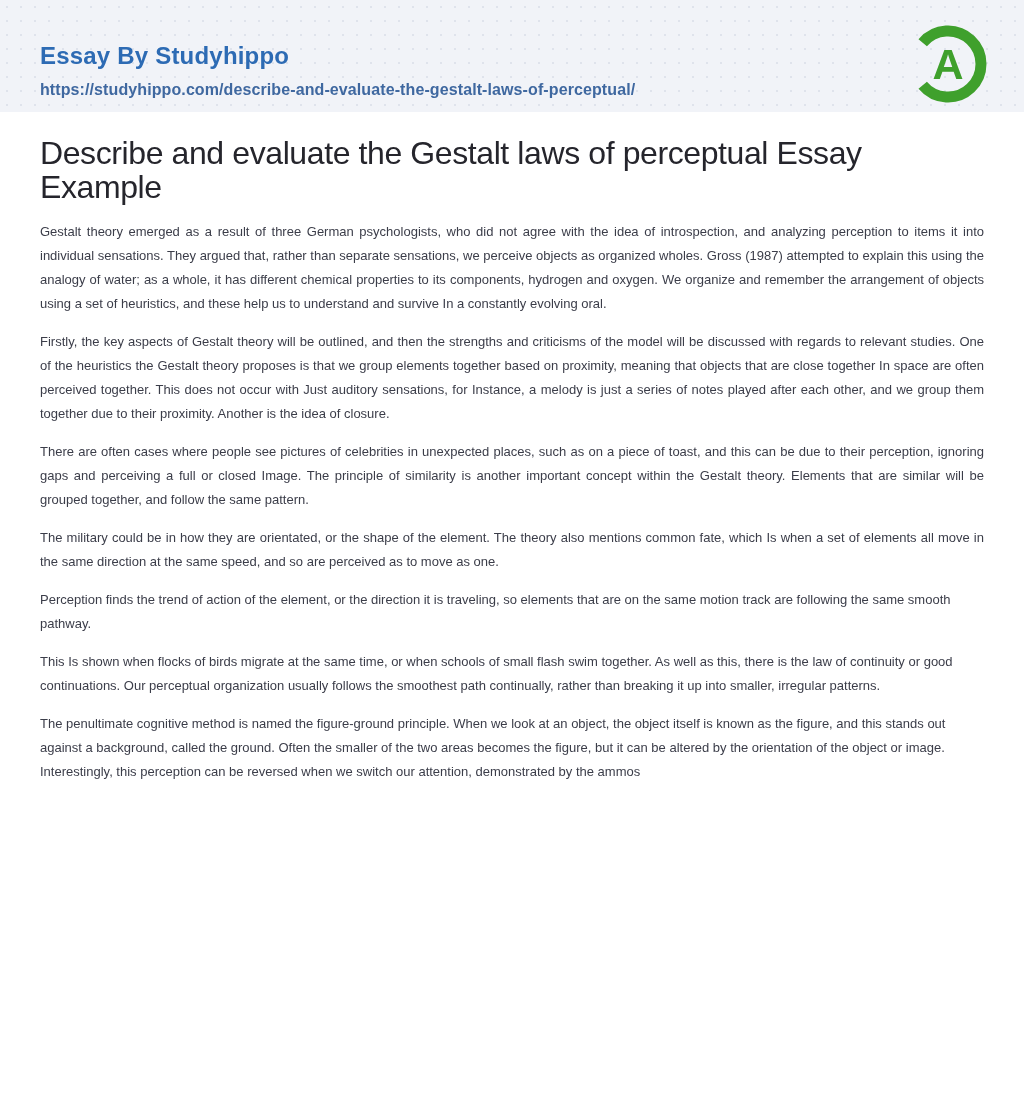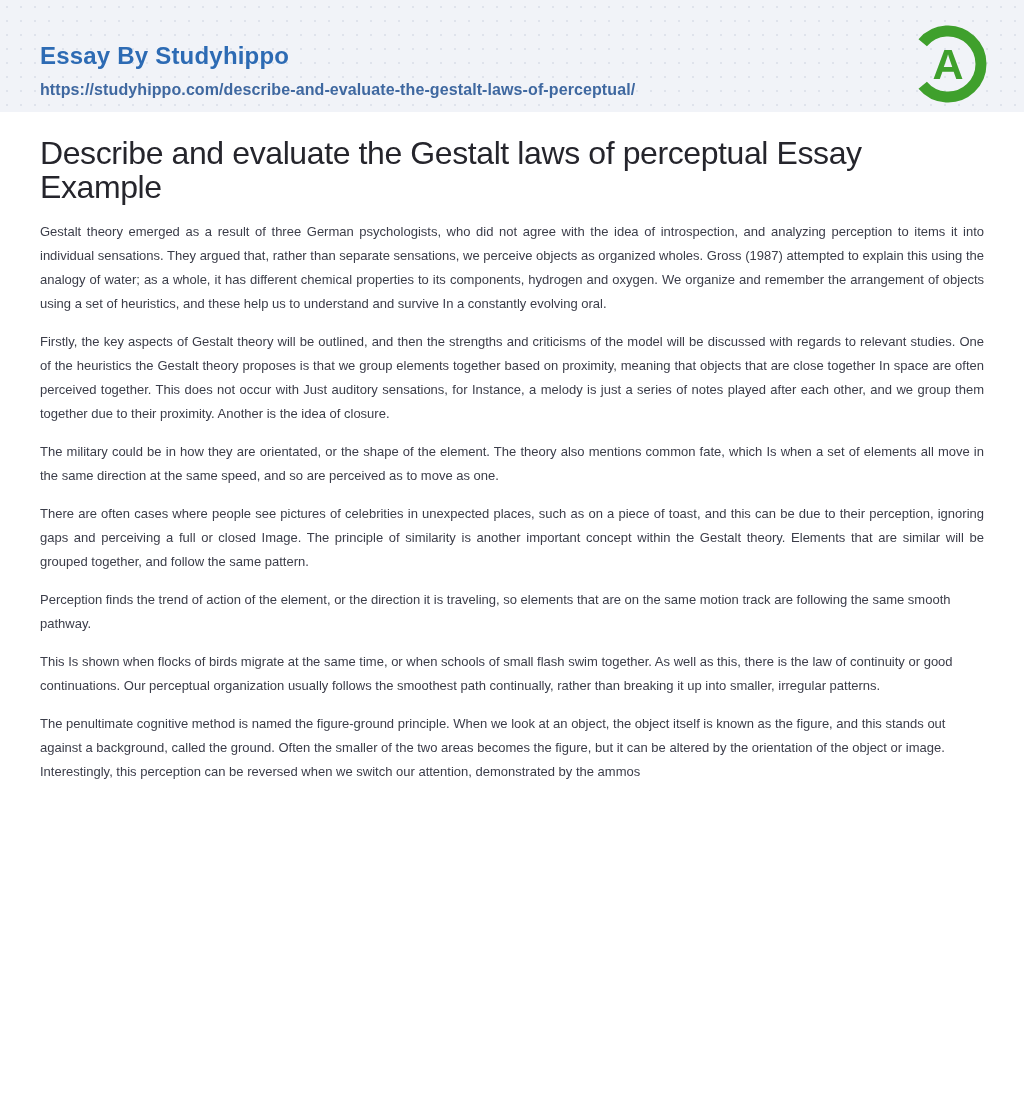--- a/index.html
+++ b/index.html
@@ -83,19 +83,19 @@
     </svg>
   </div>
 </header>
 
 <main>
   <h1 class="essay-title">Describe and evaluate the Gestalt laws of perceptual Essay Example</h1>
 
   <div class="essay-body">
     <p class="justify">Gestalt theory emerged as a result of three German psychologists, who did not agree with the idea of introspection, and analyzing perception to items it into individual sensations. They argued that, rather than separate sensations, we perceive objects as organized wholes. Gross (1987) attempted to explain this using the analogy of water; as a whole, it has different chemical properties to its components, hydrogen and oxygen. We organize and remember the arrangement of objects using a set of heuristics, and these help us to understand and survive In a constantly evolving oral.</p>
     <p class="justify">Firstly, the key aspects of Gestalt theory will be outlined, and then the strengths and criticisms of the model will be discussed with regards to relevant studies. One of the heuristics the Gestalt theory proposes is that we group elements together based on proximity, meaning that objects that are close together In space are often perceived together. This does not occur with Just auditory sensations, for Instance, a melody is just a series of notes played after each other, and we group them together due to their proximity. Another is the idea of closure.</p>
+    <p class="justify">There are often cases where people see pictures of celebrities in unexpected places, such as on a piece of toast, and this can be due to their perception, ignoring gaps and perceiving a full or closed Image. The principle of similarity is another important concept within the Gestalt theory. Elements that are similar will be grouped together, and follow the same pattern.</p>
     <p class="justify">The military could be in how they are orientated, or the shape of the element. The theory also mentions common fate, which Is when a set of elements all move in the same direction at the same speed, and so are perceived as to move as one.</p>
-    <p class="justify">There are often cases where people see pictures of celebrities in unexpected places, such as on a piece of toast, and this can be due to their perception, ignoring gaps and perceiving a full or closed Image. The principle of similarity is another important concept within the Gestalt theory. Elements that are similar will be grouped together, and follow the same pattern.</p>
     <p>Perception finds the trend of action of the element, or the direction it is traveling, so elements that are on the same motion track are following the same smooth pathway.</p>
     <p>This Is shown when flocks of birds migrate at the same time, or when schools of small flash swim together. As well as this, there is the law of continuity or good continuations. Our perceptual organization usually follows the smoothest path continually, rather than breaking it up into smaller, irregular patterns.</p>
     <p>The penultimate cognitive method is named the figure-ground principle. When we look at an object, the object itself is known as the figure, and this stands out against a background, called the ground. Often the smaller of the two areas becomes the figure, but it can be altered by the orientation of the object or image. Interestingly, this perception can be reversed when we switch our attention, demonstrated by the ammos</p>
   </div>
 </main>
 
 </body></html>

